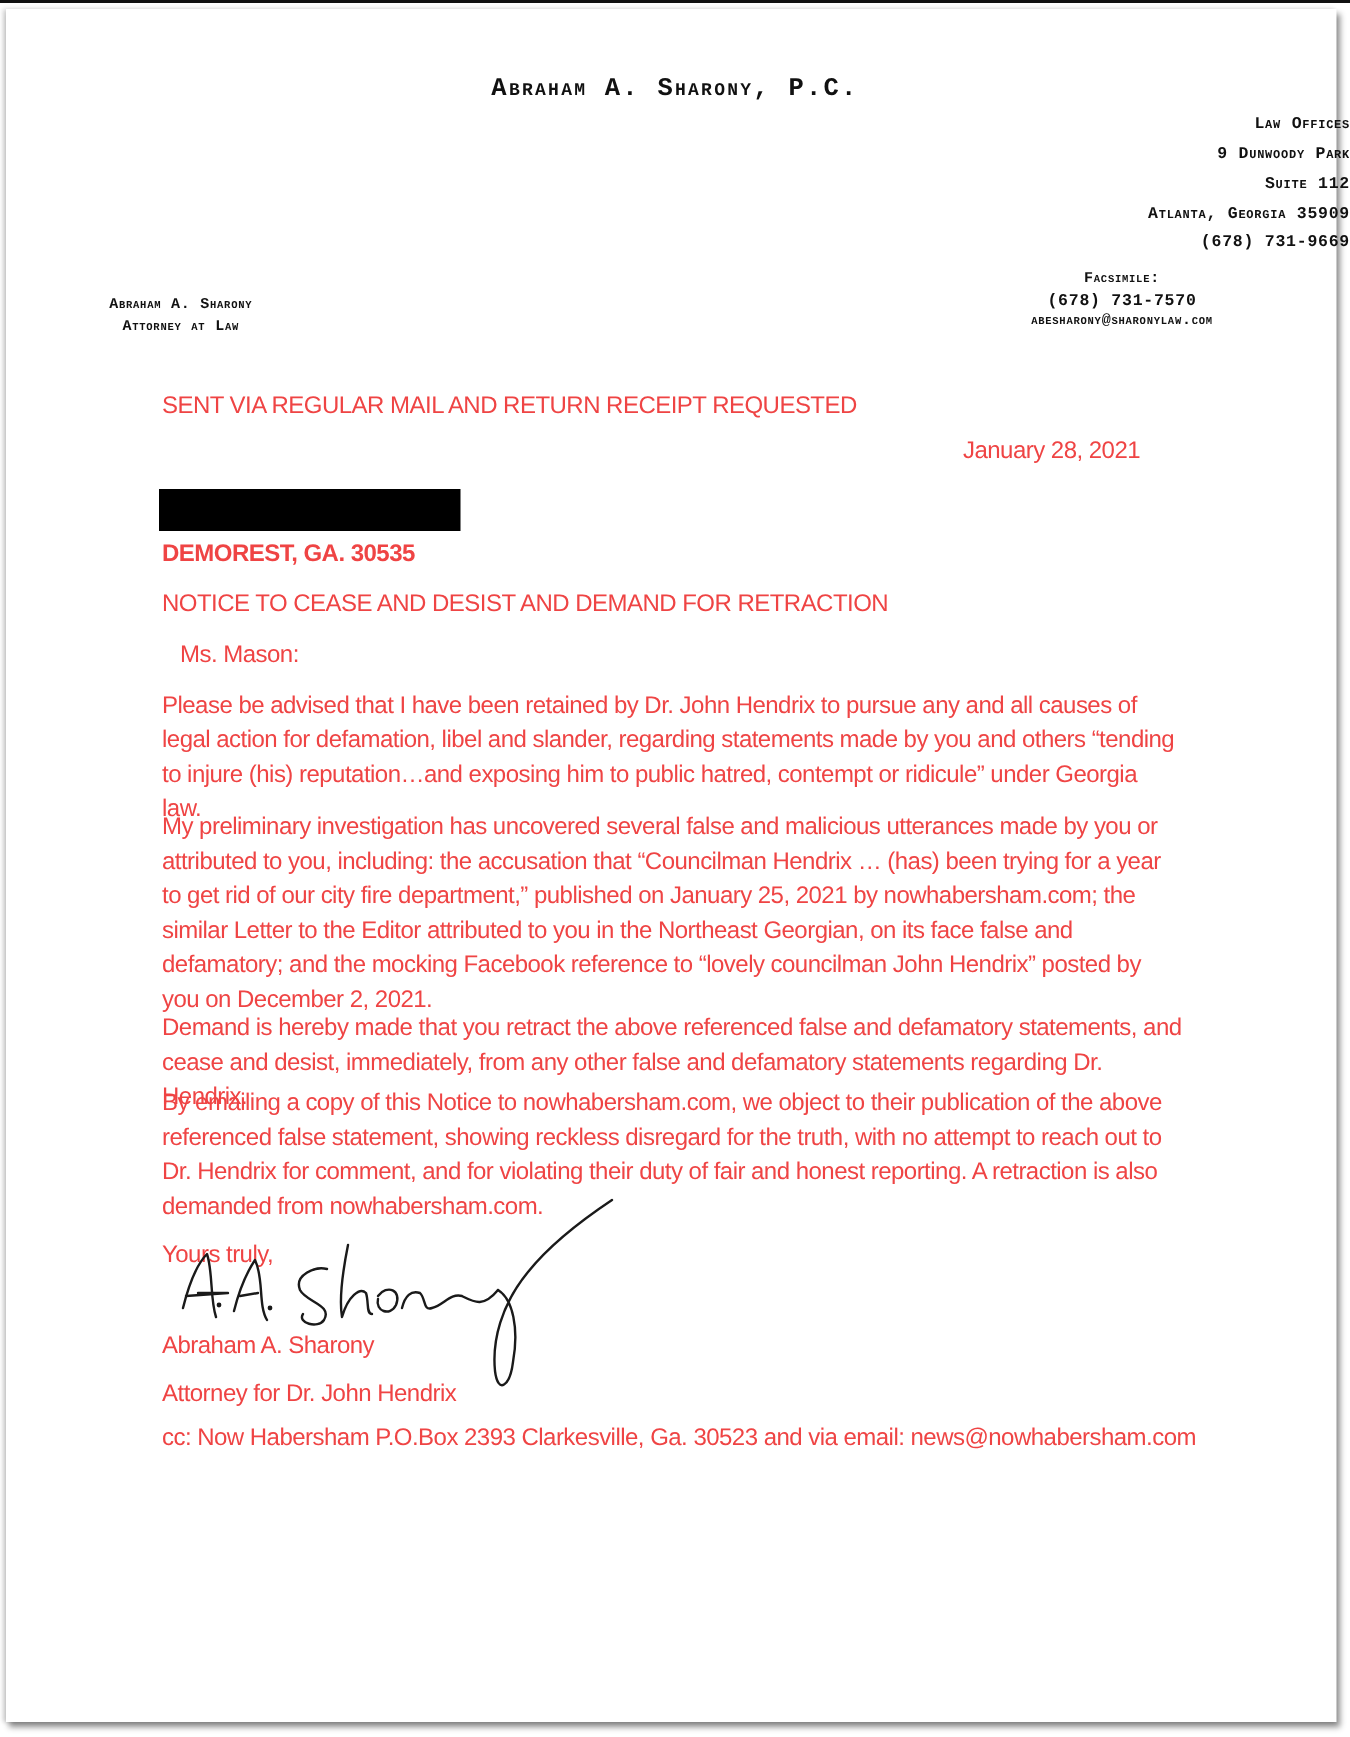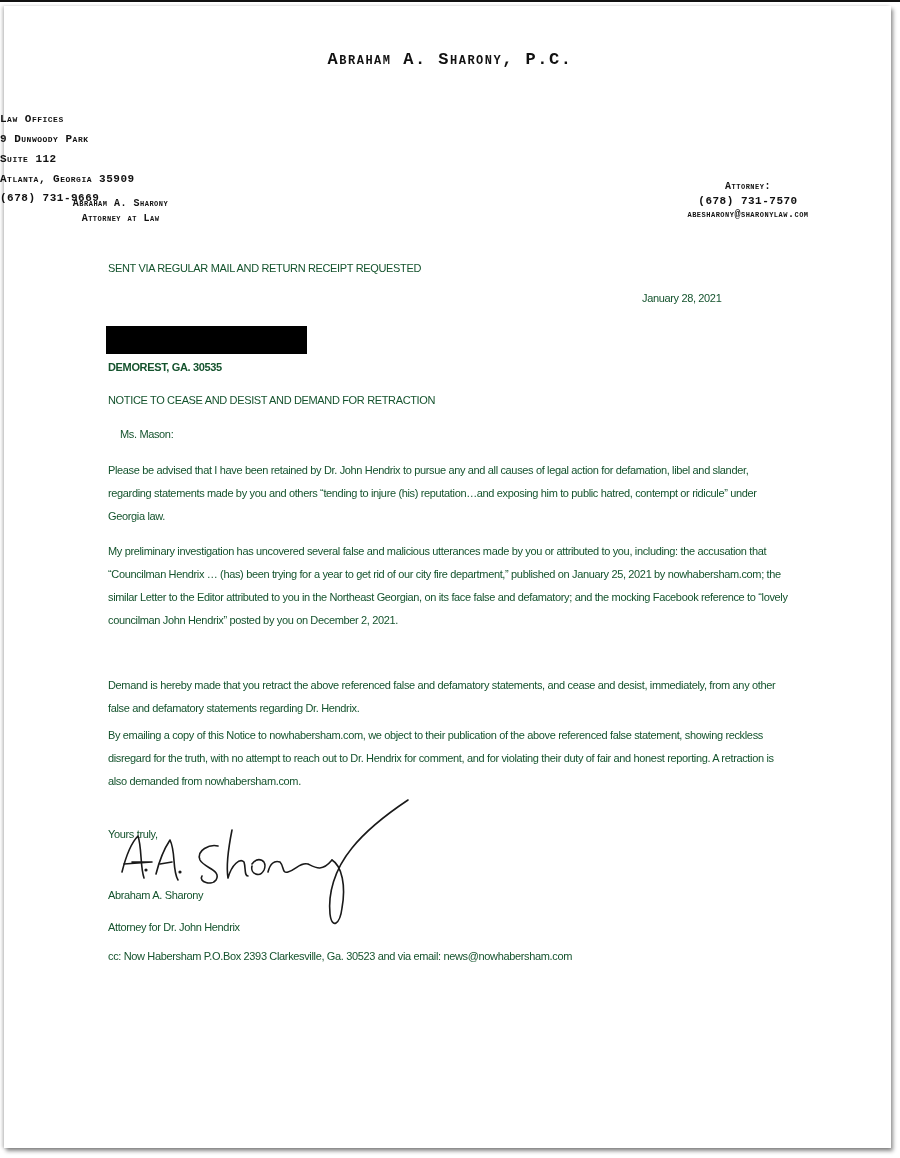--- a/index.html
+++ b/index.html
@@ -20,34 +20,34 @@
       box-shadow: 2px 3px 4px rgba(0,0,0,0.45), -2px 0 3px rgba(0,0,0,0.18);
     }
     .sc {
       font-family: Liberation Mono, monospace;
       font-variant: small-caps;
       font-weight: bold;
       letter-spacing: 0.5px;
     }
     .abs { position: absolute; }
     .firm-name { left: 0; width: 900px; top: 50px; text-align: center; font-size: 17px; letter-spacing: 1.5px; }
-    .lh-line { left: 0; width: 900px; text-align: left; font-size: 11px; margin-top: 36px; }
+    .lh-line { left: 0; width: 900px; text-align: right; font-size: 11px; }
     .l1 { top: 77px; }
     .l2 { top: 97px; }
     .l3 { top: 117px; }
     .l4 { top: 137px; }
     .l5 { top: 156px; font-variant: normal; }
     .left-block { left: 48px; top: 196px; width: 145px; text-align: center; font-size: 10px; line-height: 15px; }
     .right-block { left: 648px; top: 180px; width: 200px; text-align: center; font-size: 10px; line-height: 14px; }
     .right-block .phone { font-variant: normal; font-size: 11px; }
     .body-text {
       font-family: "Liberation Sans", sans-serif;
-      font-size: 11px;
+      font-size: 16px;
       letter-spacing: -0.35px;
-      color: #14532d;
+      color: #ef4444;
     }
     .para { left: 108px; width: 680px; line-height: 23px; }
     .redact { left: 106px; top: 326px; width: 201px; height: 28px; background: #000; }
     .signature { left: 112px; top: 790px; width: 340px; height: 150px; }
   </style>
 </head>
 <body>
 
 <div class="top-rule"></div>
 
@@ -59,21 +59,21 @@
 <div class="abs sc lh-line l3">Suite 112</div>
 <div class="abs sc lh-line l4">Atlanta, Georgia 35909</div>
 <div class="abs sc lh-line l5">(678) 731-9669</div>
 
 <div class="abs sc left-block">
   <div>Abraham A. Sharony</div>
   <div>Attorney at Law</div>
 </div>
 
 <div class="abs sc right-block">
-  <div>Attorney:</div>
+  <div>Facsimile:</div>
   <div class="phone">(678) 731-7570</div>
   <div>abesharony@sharonylaw.com</div>
 </div>
 
 <div class="abs body-text" style="left:108px; top:262px;">SENT VIA REGULAR MAIL AND RETURN RECEIPT REQUESTED</div>
 <div class="abs body-text" style="left:108px; top:295px;margin-top:44px;">AMANDA CRUMP MASON</div>
 <div class="abs body-text" style="left:642px; top:292px;">January 28, 2021</div>
 <div class="abs redact"></div>
 <div class="abs body-text" style="left:108px; top:361px;font-weight:bold;">DEMOREST, GA. 30535</div>
 <div class="abs body-text" style="left:108px; top:394px;">NOTICE TO CEASE AND DESIST AND DEMAND FOR RETRACTION</div>

